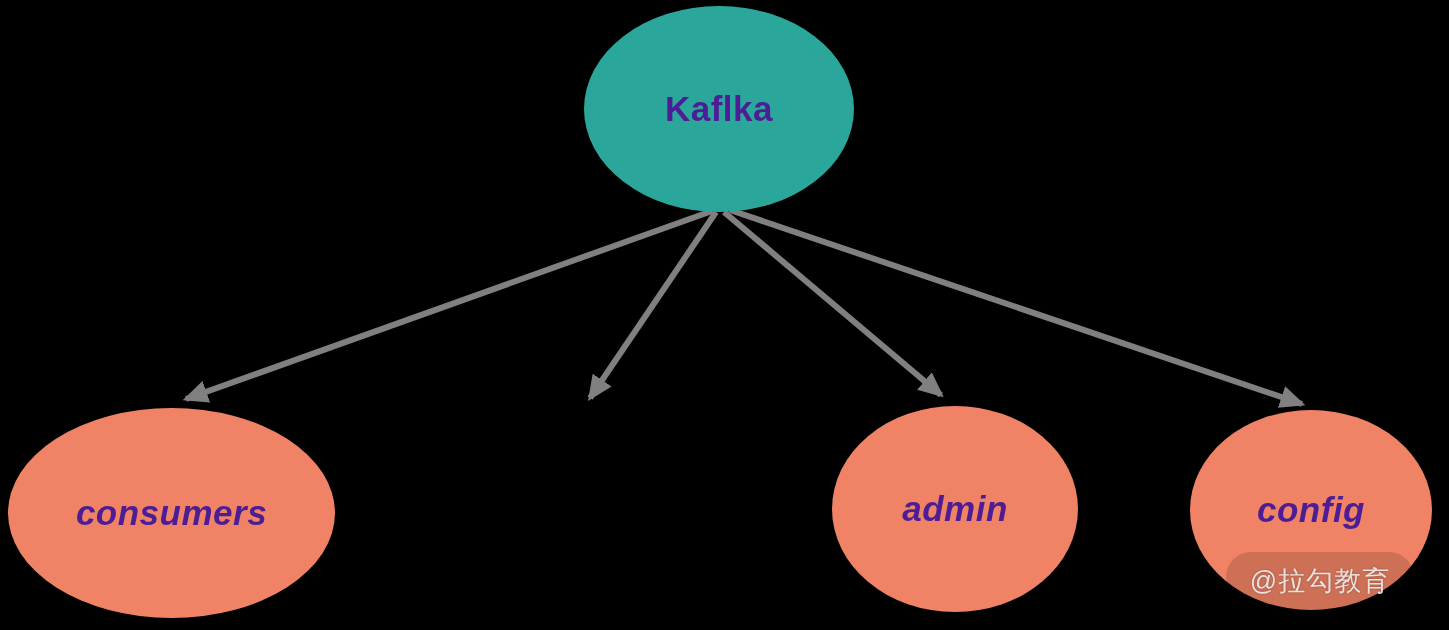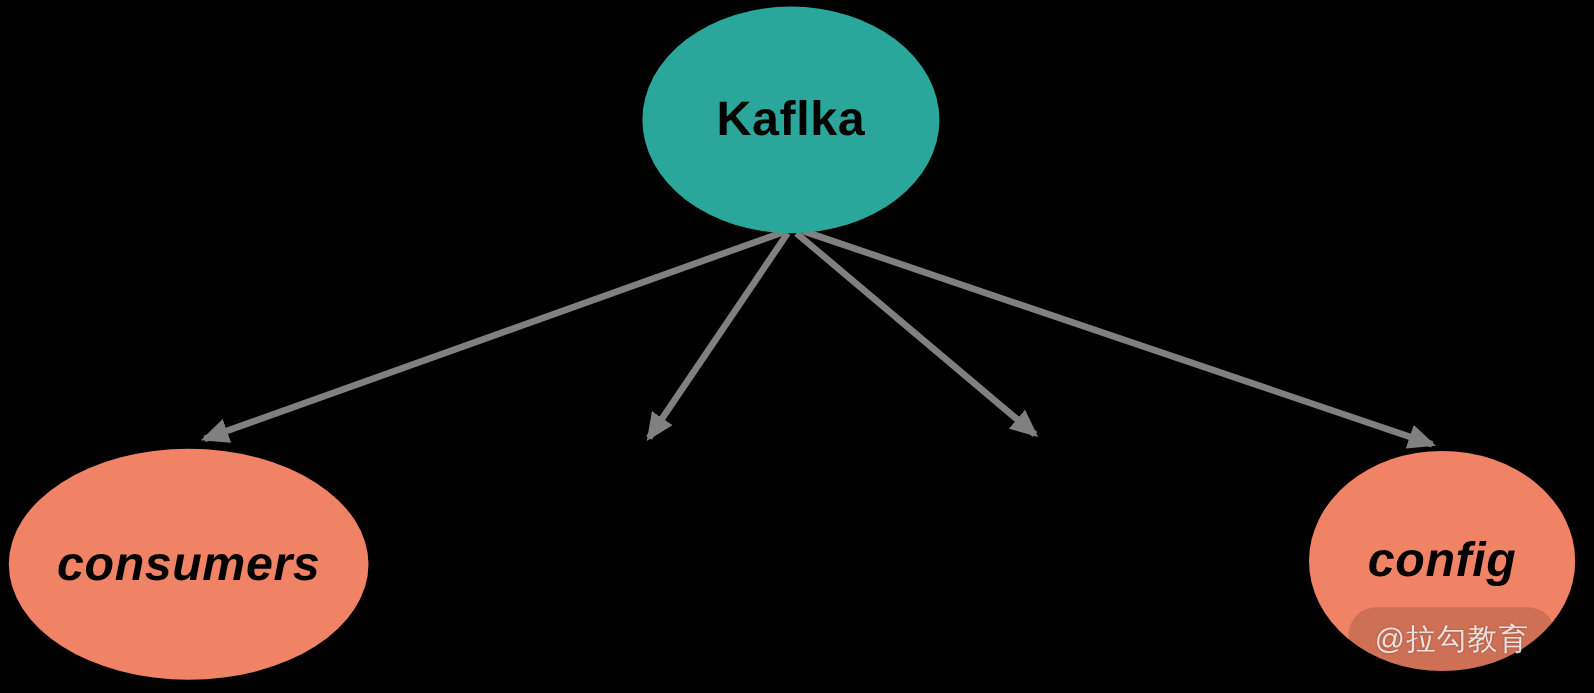--- a/index.html
+++ b/index.html
@@ -24,22 +24,22 @@
     pointer-events: none;
   }
   .node {
     position: absolute;
     border-radius: 50%;
     display: flex;
     align-items: center;
     justify-content: center;
   }
   .node-label {
-    color: #000000;
-    font-size: 44px;
+    color: #4c1d95;
+    font-size: 35px;
     font-weight: 600;
     letter-spacing: 0.5px;
     white-space: nowrap;
   }
   .node-root {
     left: 584px;
     top: 6px;
     width: 270px;
     height: 206px;
     background: #2aa79a;
@@ -115,20 +115,23 @@
 
   <div class="node node-root">
     <span class="node-label">Kaflka</span>
   </div>
 
   <div class="node node-child node-consumers">
     <span class="node-label">consumers</span>
   </div>
 
 
+  <div class="node node-child node-admin">
+    <span class="node-label">admin</span>
+  </div>
 
   <div class="node node-child node-config">
     <span class="node-label">config</span>
   </div>
 
   <div class="watermark">
     <span class="watermark-text">@拉勾教育</span>
   </div>
 
 </div>

